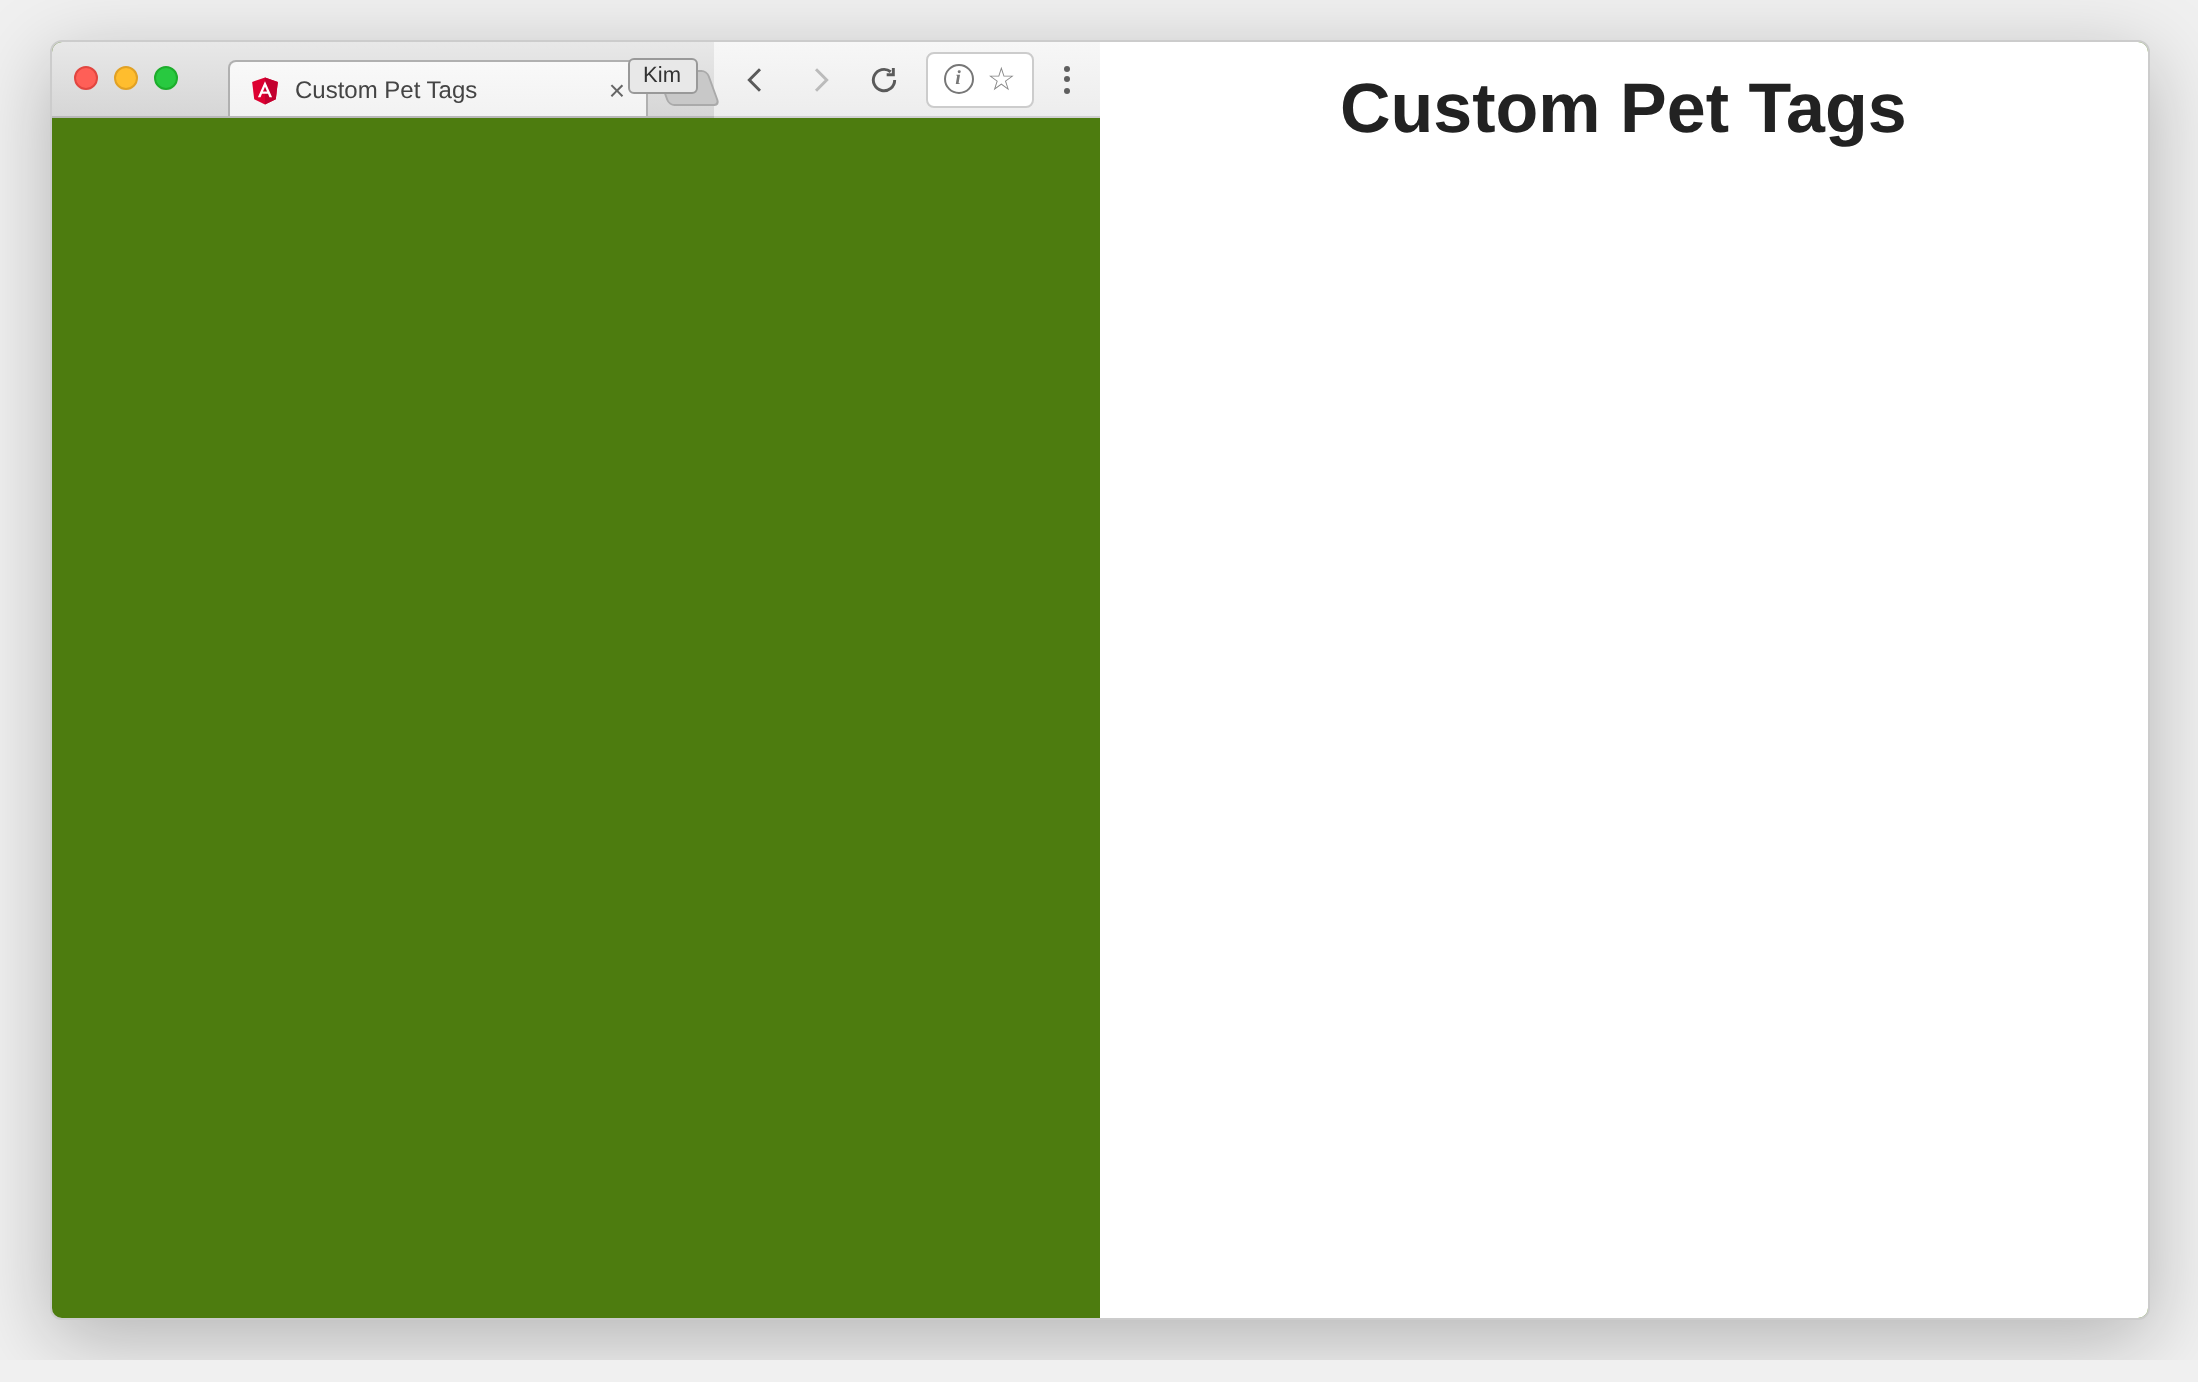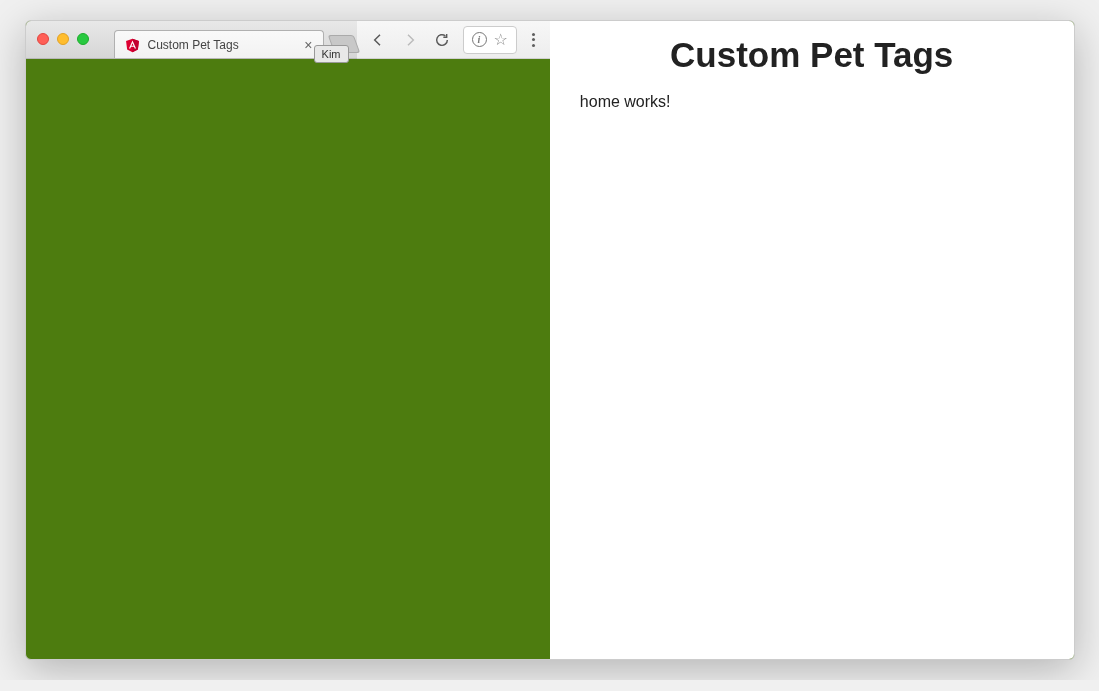--- a/index.html
+++ b/index.html
@@ -96,21 +96,21 @@
       background: #c8c8c8;
       border: 1px solid #aaa;
       border-radius: 3px;
       margin-left: 7px;
       margin-bottom: 5px;
       transform: skewX(20deg);
     }
     .profile-badge {
       position: absolute;
       right: 8px;
-      top: 24px;
+      top: 8px;
       padding: 2px 7px;
       font-size: 11px;
       border: 1px solid #999;
       border-radius: 3px;
       background: #e8e8e8;
       color: #333;
     }
     .toolbar {
       height: 38px;
       background: linear-gradient(to bottom, #f7f7f7, #ededed);
@@ -256,16 +256,15 @@
     </div>
     <div class="menu-dots">
       <span></span>
         <span></span>
         <span></span>
     </div>
   </div>
 
   <div class="content">
     <h1 class="page-heading">Custom Pet Tags</h1>
-    <p class="page-body-text">home works!</p>
   </div>
 
 </div>
 
 </body></html>

